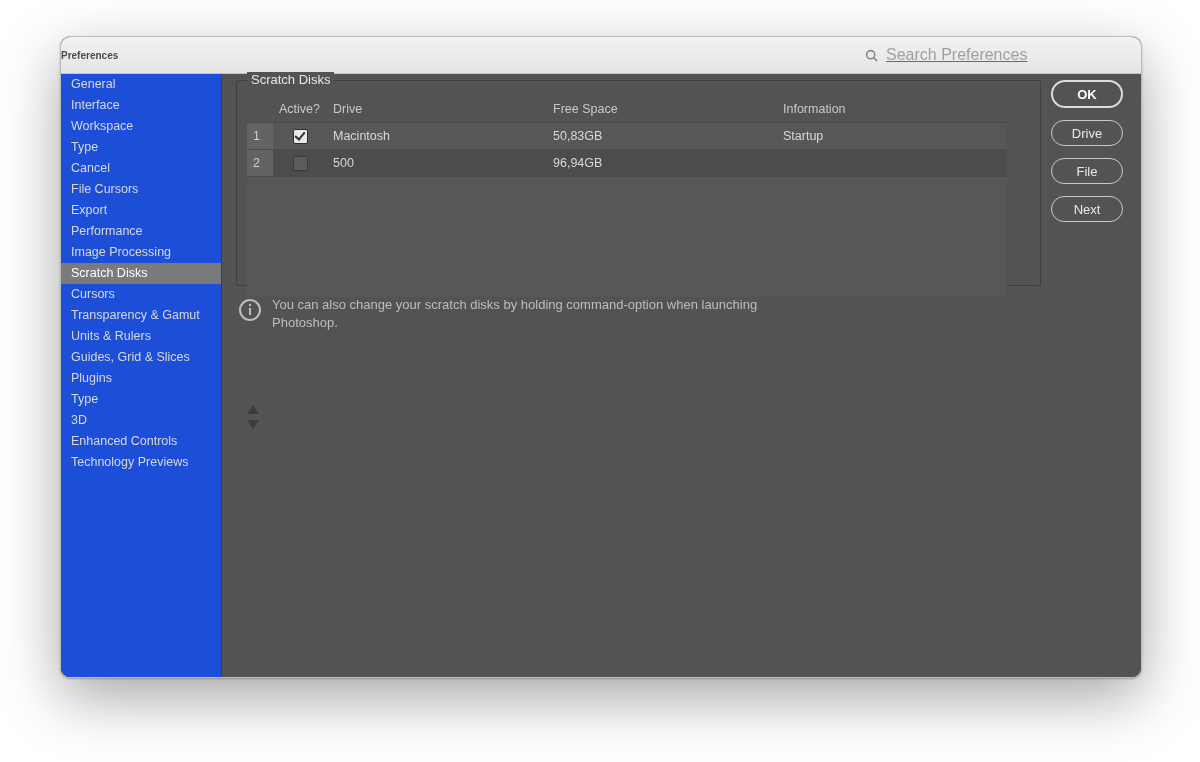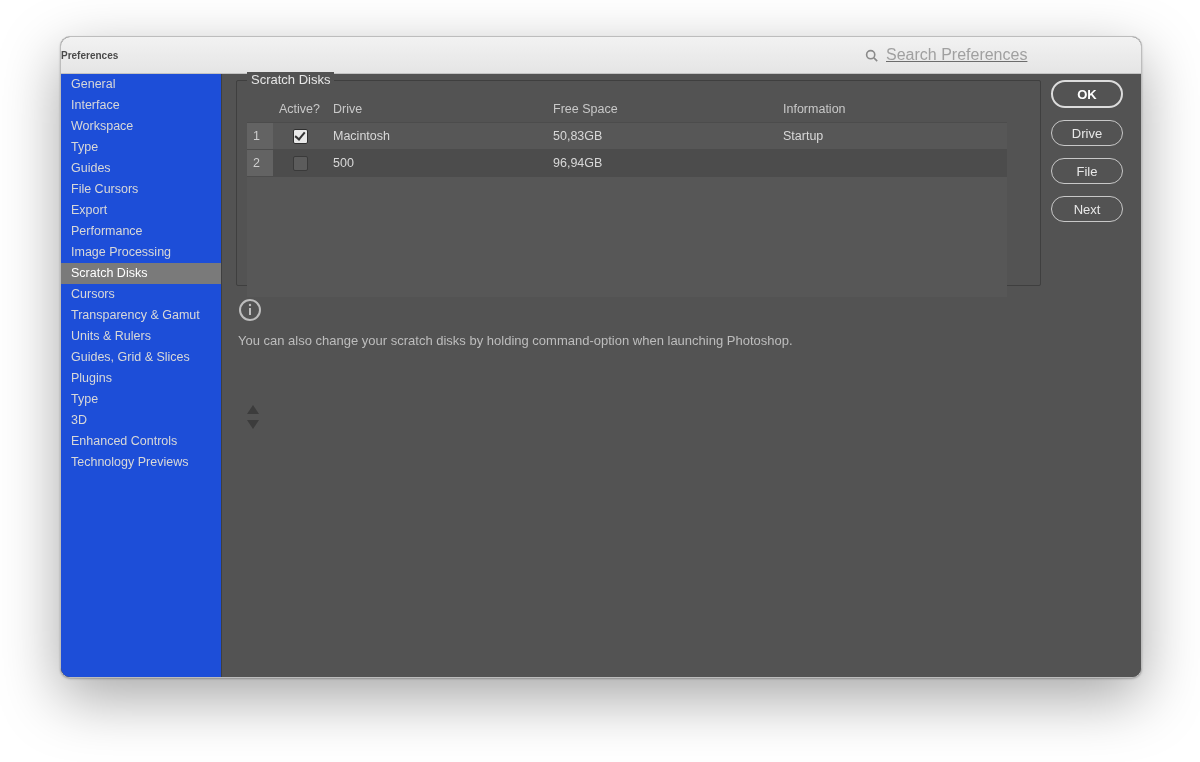--- a/index.html
+++ b/index.html
@@ -214,21 +214,20 @@
   .hint {
     display: flex;
     gap: 10px;
     align-items: flex-start;
     margin-top: 10px;
     margin-left: 2px;
     color: #bdbdbd;
     font-size: 13px;
     max-width: 560px;
     line-height: 1.35;
-    flex-direction: column;
   }
   .hint svg { flex: 0 0 auto; margin-top: 2px; }
 
   
   .btncol {
     width: 72px;
     padding: 6px 18px 0 0;
     display: flex;
     flex-direction: column;
     gap: 12px;
@@ -267,21 +266,21 @@
     </div>
   </div>
 
   <div class="body">
 
     <div class="sidebar" id="sidebar">
         <div class="side-item">General</div>
         <div class="side-item">Interface</div>
         <div class="side-item">Workspace</div>
         <div class="side-item">Type</div>
-        <div class="side-item">Guides</div>
+        <div class="side-item">Cancel</div>
         <div class="side-item">File Cursors</div>
         <div class="side-item">Export</div>
         <div class="side-item">Performance</div>
         <div class="side-item">Image Processing</div>
         <div class="side-item selected">Scratch Disks</div>
         <div class="side-item">Cursors</div>
         <div class="side-item">Transparency &amp; Gamut</div>
         <div class="side-item">Units &amp; Rulers</div>
         <div class="side-item">Guides, Grid &amp; Slices</div>
         <div class="side-item">Plugins</div>

